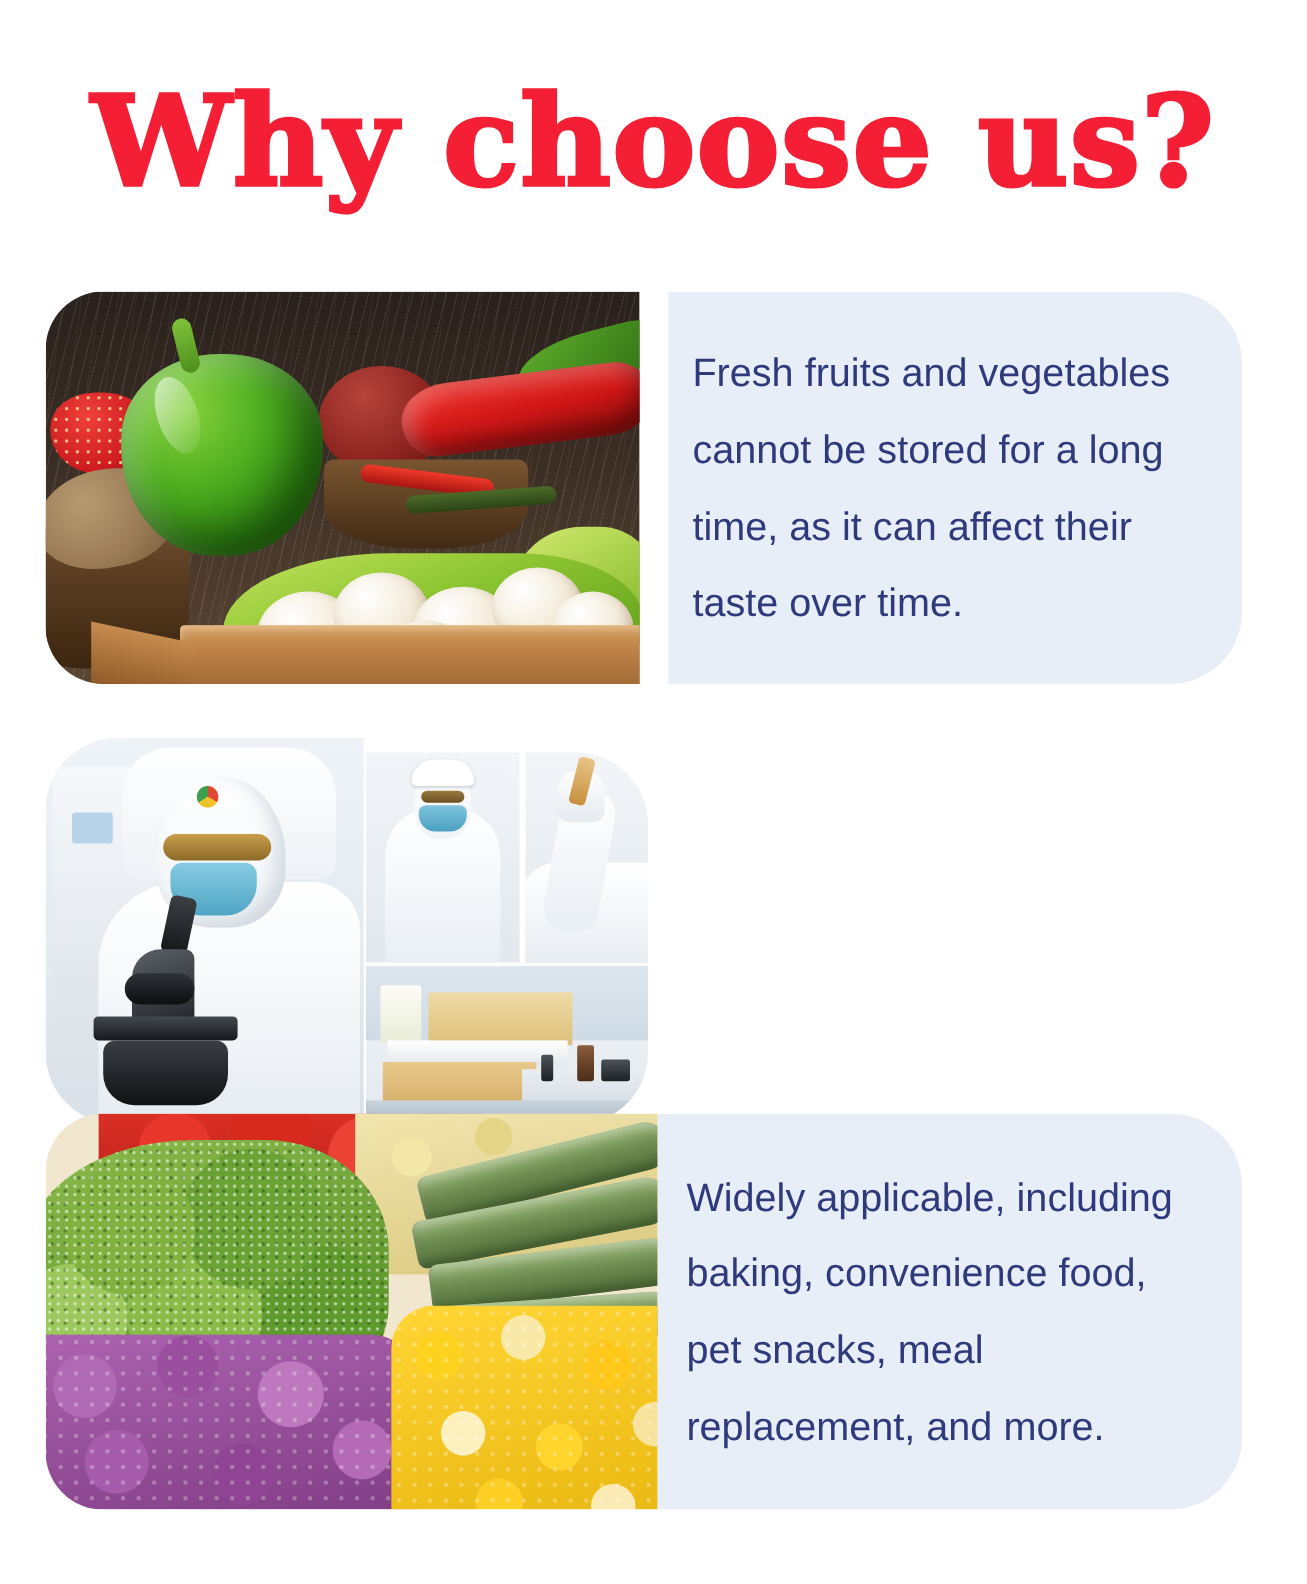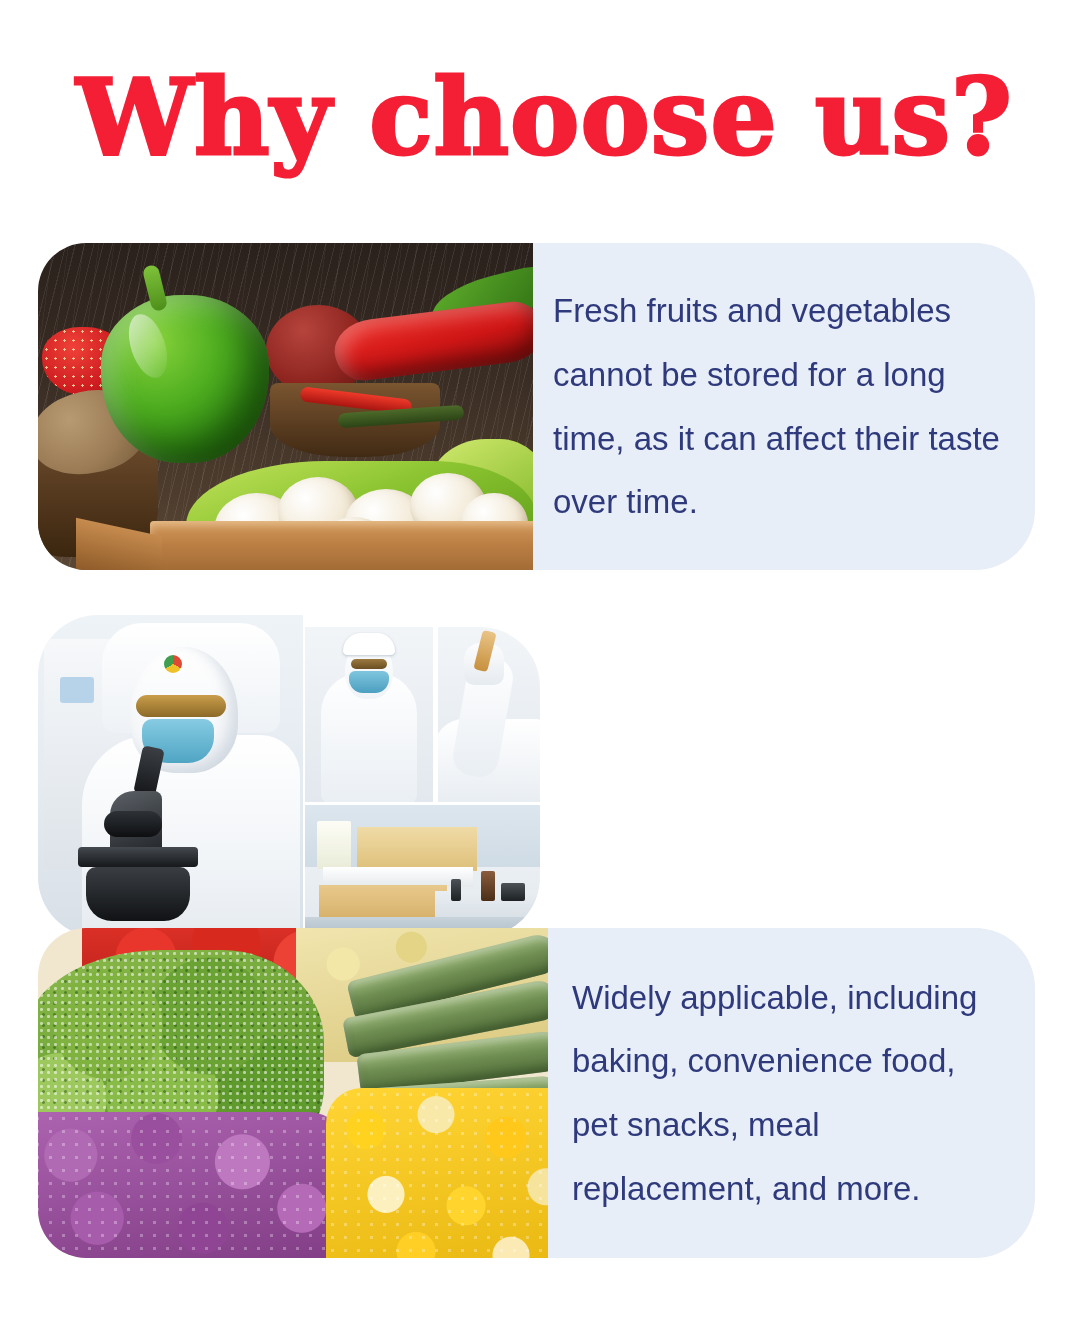--- a/index.html
+++ b/index.html
@@ -40,21 +40,21 @@
   }
 
   
   .row {
     position: absolute;
     left: 38px;
     width: 997px;
     display: flex;
     overflow: hidden;
   }
-  #row-1 { top: 243px;  height: 327px; border-radius: 48px 60px 60px 48px; }
+  #row-1 { top: 243px;  height: 327px; border-radius: 48px 60px 60px 48px; gap: 24px; }
   #row-2 { top: 615px;  height: 322px; border-radius: 60px 48px 48px 60px; }
   #row-3 { top: 928px;  height: 330px; border-radius: 48px 60px 60px 48px; }
 
   .photo {
     position: relative;
     overflow: hidden;
     flex: 0 0 auto;
   }
   .panel {
     background: #e8eef7;

